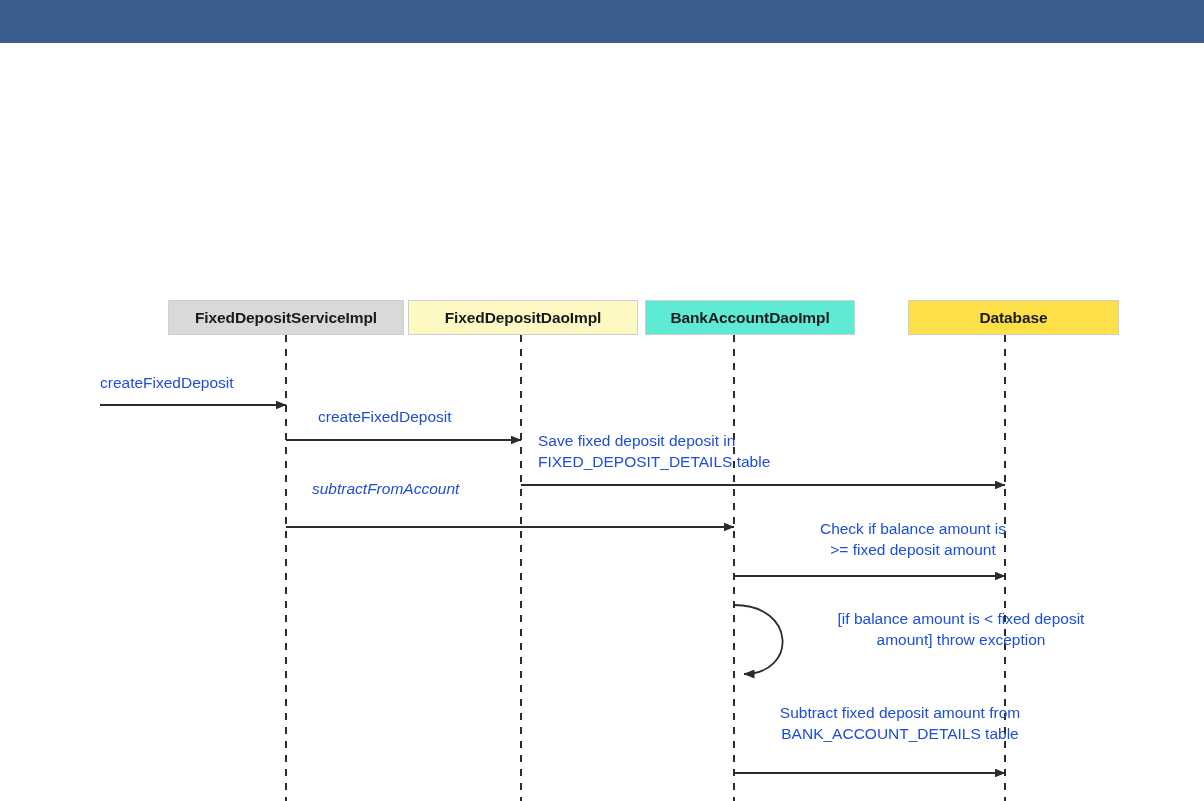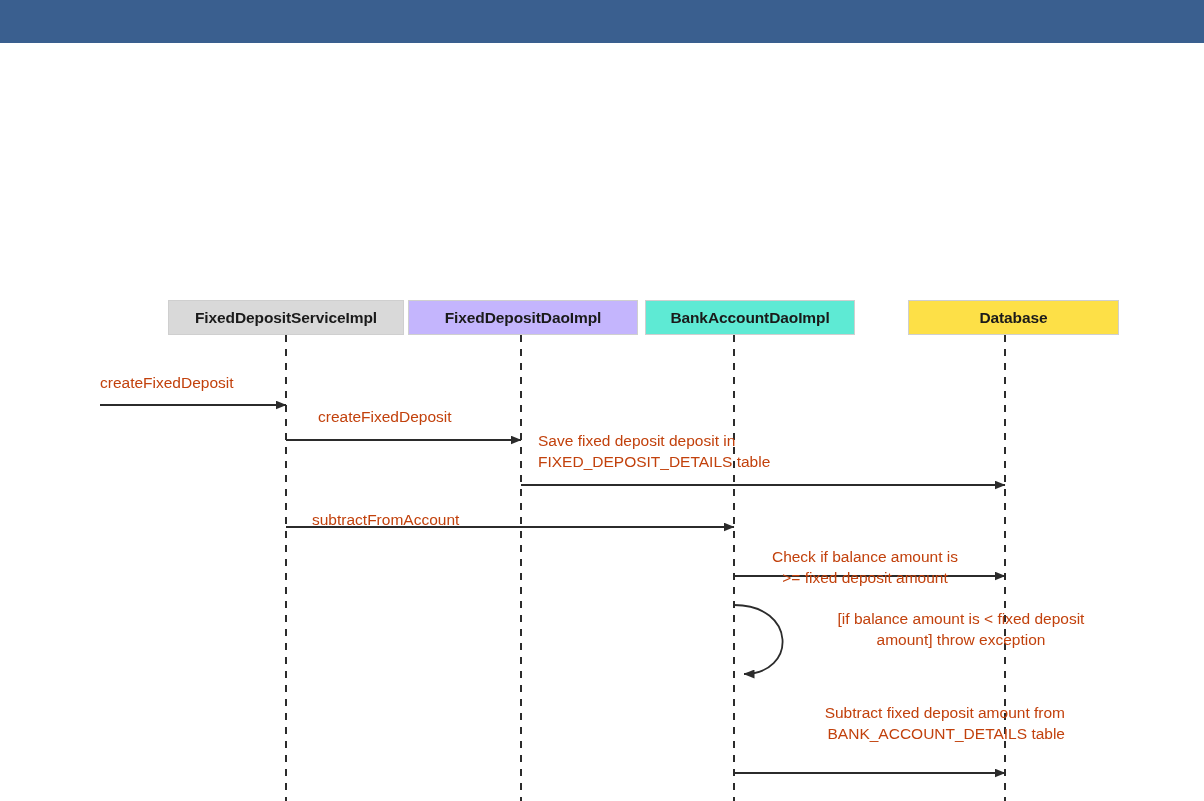--- a/index.html
+++ b/index.html
@@ -50,21 +50,21 @@
     font-weight: bold;
     color: #1a1a1a;
     letter-spacing: -0.1px;
     white-space: nowrap;
   }
   .msg-label {
     position: absolute;
     font-family: "Liberation Sans", "DejaVu Sans", sans-serif;
     font-size: 15.5px;
     font-weight: normal;
-    color: #c2410c;
+    color: #1d4ed8;
     white-space: pre-line;
     line-height: 21px;
   }
   .msg-label.center { text-align: center; }
   .msg-label.left   { text-align: left; }
 </style>
 </head>
 <body>
 
 <div id="page" style="width: 1204px; height: 801px; background: rgb(255, 255, 255);">
@@ -94,37 +94,37 @@
         <line x1="734" x2="1005" y1="576" y2="576" stroke="#2b2b2b" stroke-width="1.8" marker-end="url(#arrowFilled)"></line>
         <path d="M 734 605 C 797 605, 797 674, 744 674" fill="none" stroke="#2b2b2b" stroke-width="1.8" marker-end="url(#arrowFilled)"></path>
         <line x1="734" x2="1005" y1="773" y2="773" stroke="#2b2b2b" stroke-width="1.8" marker-end="url(#arrowFilled)"></line>
       </g>
   </svg>
 
   <div id="participant-boxes">
       <div class="participant-box" style="left: 168px; width: 236px; background: rgb(217, 217, 217);">
         <span class="participant-label">FixedDepositServiceImpl</span>
       </div>
-      <div class="participant-box" style="left: 408px; width: 230px; background: #c4b5fd;">
+      <div class="participant-box" style="left: 408px; width: 230px; background: #fef9c3;">
         <span class="participant-label">FixedDepositDaoImpl</span>
       </div>
       <div class="participant-box" style="left: 645px; width: 210px; background: #5eead4;">
         <span class="participant-label">BankAccountDaoImpl</span>
       </div>
       <div class="participant-box" style="left: 908px; width: 211px; background: #fde047;">
         <span class="participant-label">Database</span>
       </div>
     </div>
   <div id="message-labels">
       <div class="msg-label left" style="left: 100px; top: 372px;">createFixedDeposit</div>
       <div class="msg-label left" style="left: 318px; top: 406px;">createFixedDeposit</div>
       <div class="msg-label left" style="left: 538px; top: 430px;">Save fixed deposit deposit in
 FIXED_DEPOSIT_DETAILS table</div>
-      <div class="msg-label left" style="left: 312px; top: 509px;">subtractFromAccount</div>
-      <div class="msg-label center" style="left: 700px; top: 518px; width: 330px; text-align: center; padding-left: 0px; box-sizing: border-box; margin-top: 28px;">Check if balance amount is
+      <div class="msg-label left" style="left: 312px; top: 478px; font-style: italic;">subtractFromAccount</div>
+      <div class="msg-label center" style="left: 748px; top: 518px; width: 330px; text-align: center; padding-left: 0px; box-sizing: border-box;">Check if balance amount is
 &gt;= fixed deposit amount</div>
       <div class="msg-label center" style="left: 796px; top: 608px; width: 330px; padding-left: 0px; box-sizing: border-box;">[if balance amount is &lt; fixed deposit
 amount] throw exception</div>
-      <div class="msg-label center" style="left: 735px; top: 702px; width: 330px; text-align: right; padding-left: 0px; box-sizing: border-box;">Subtract fixed deposit amount from
+      <div class="msg-label center" style="left: 735px; top: 702px; width: 330px; text-align: center; padding-left: 0px; box-sizing: border-box;">Subtract fixed deposit amount from
 BANK_ACCOUNT_DETAILS table</div>
     </div>
 
 </div>
 
 </body></html>

